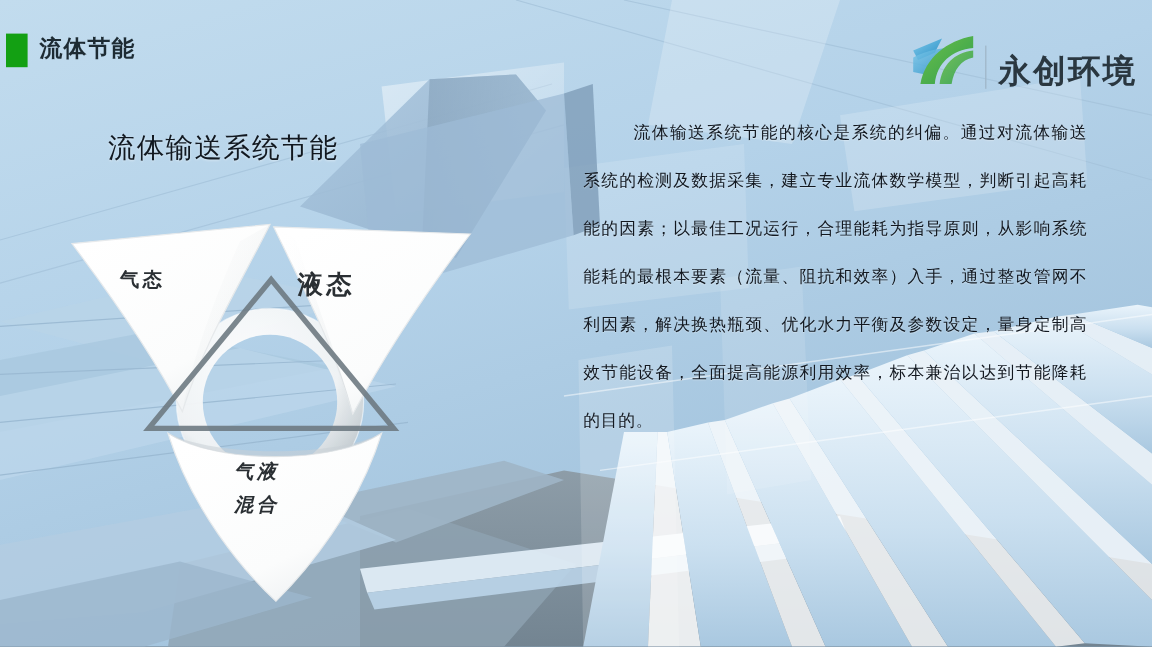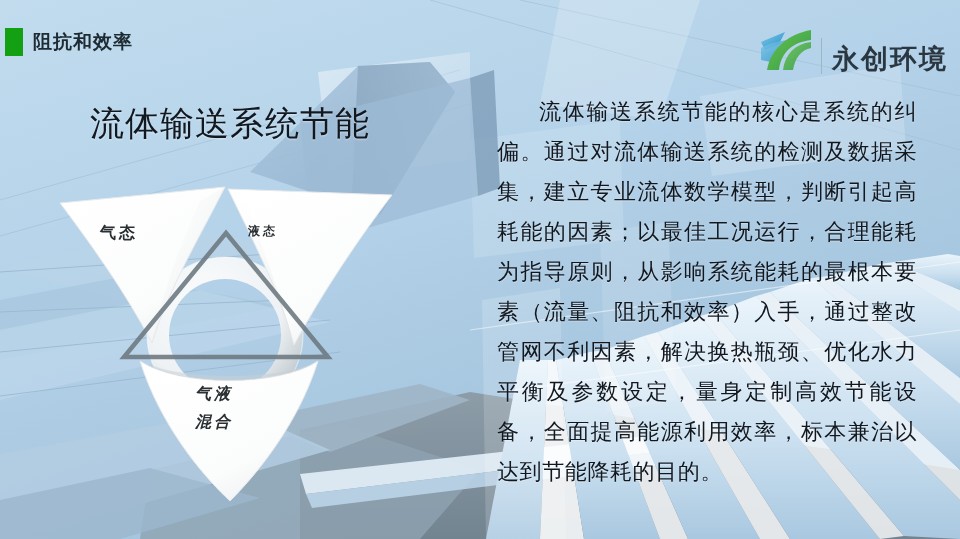--- a/index.html
+++ b/index.html
@@ -76,21 +76,21 @@
     letter-spacing: 2.2px;
     line-height: 15px;
     white-space: nowrap;
     margin-top: 1px;
   }
 
   
   .slide-title {
     position: absolute;
     left: 90px; top: 100px;
-    font-size: 34px;
+    font-size: 23px;
     font-weight: 400;
     color: #111820;
     letter-spacing: 1px;
     line-height: 46px;
     white-space: nowrap;
     z-index: 15;
     text-shadow: 0 1px 2px rgba(255,255,255,0.45);
   }
 
   
@@ -103,32 +103,32 @@
   .diagram svg { width: 400px; height: 340px; display: block; }
   .diagram .lbl {
     position: absolute;
     font-weight: bold;
     color: #2a2f33;
     letter-spacing: 3px;
     white-space: nowrap;
     text-align: center;
   }
   .lbl-gas   { left: 60px;  top: 48px;  font-size: 16px; }
-  .lbl-liq   { left: 208px; top: 48px;  font-size: 12px; }
+  .lbl-liq   { left: 208px; top: 48px;  font-size: 21px; }
   .lbl-core  { left: 120px; top: 108px; font-size: 19px; color: #4e5a63; letter-spacing: 2px; }
   .lbl-mix   { left: 155px; top: 205px; font-size: 16px; line-height: 28px; font-style: italic; }
 
   
   .body-text {
     position: absolute;
-    left: 497px; top: 92px;
+    left: 486px; top: 92px;
     width: 420px;
     z-index: 15;
     font-family: "Liberation Serif", "DejaVu Serif", serif;
-    font-size: 22px;
+    font-size: 14px;
     line-height: 40px;
     color: #121820;
     text-align: justify;
     text-indent: 42px;
     letter-spacing: 0.6px;
     text-shadow: 0 1px 1px rgba(255,255,255,0.35);
   }
 </style>
 </head>
 <body>
@@ -237,21 +237,21 @@
         <path d="M470 330 L960 262"></path>
         <path d="M500 392 L960 330"></path>
       </g>
 
       <rect x="0" y="0" width="960" height="539" fill="none"></rect>
     </svg>
   </div>
 
   <div class="header">
     <div class="hdr-chip" style="background: rgb(19, 160, 19);"></div>
-    <div class="hdr-title">阻抗和效率</div>
+    <div class="hdr-title">流体节能</div>
   </div>
 
   <div class="logo">
     <span class="logo-mark">
       <svg viewBox="0 0 56 48" xmlns="http://www.w3.org/2000/svg">
         <defs>
           <linearGradient id="lgGreen" x1="0" y1="0" x2="1" y2="1">
             <stop offset="0%" stop-color="#6dbf4a"></stop>
             <stop offset="100%" stop-color="#2f9f4e"></stop>
           </linearGradient>

